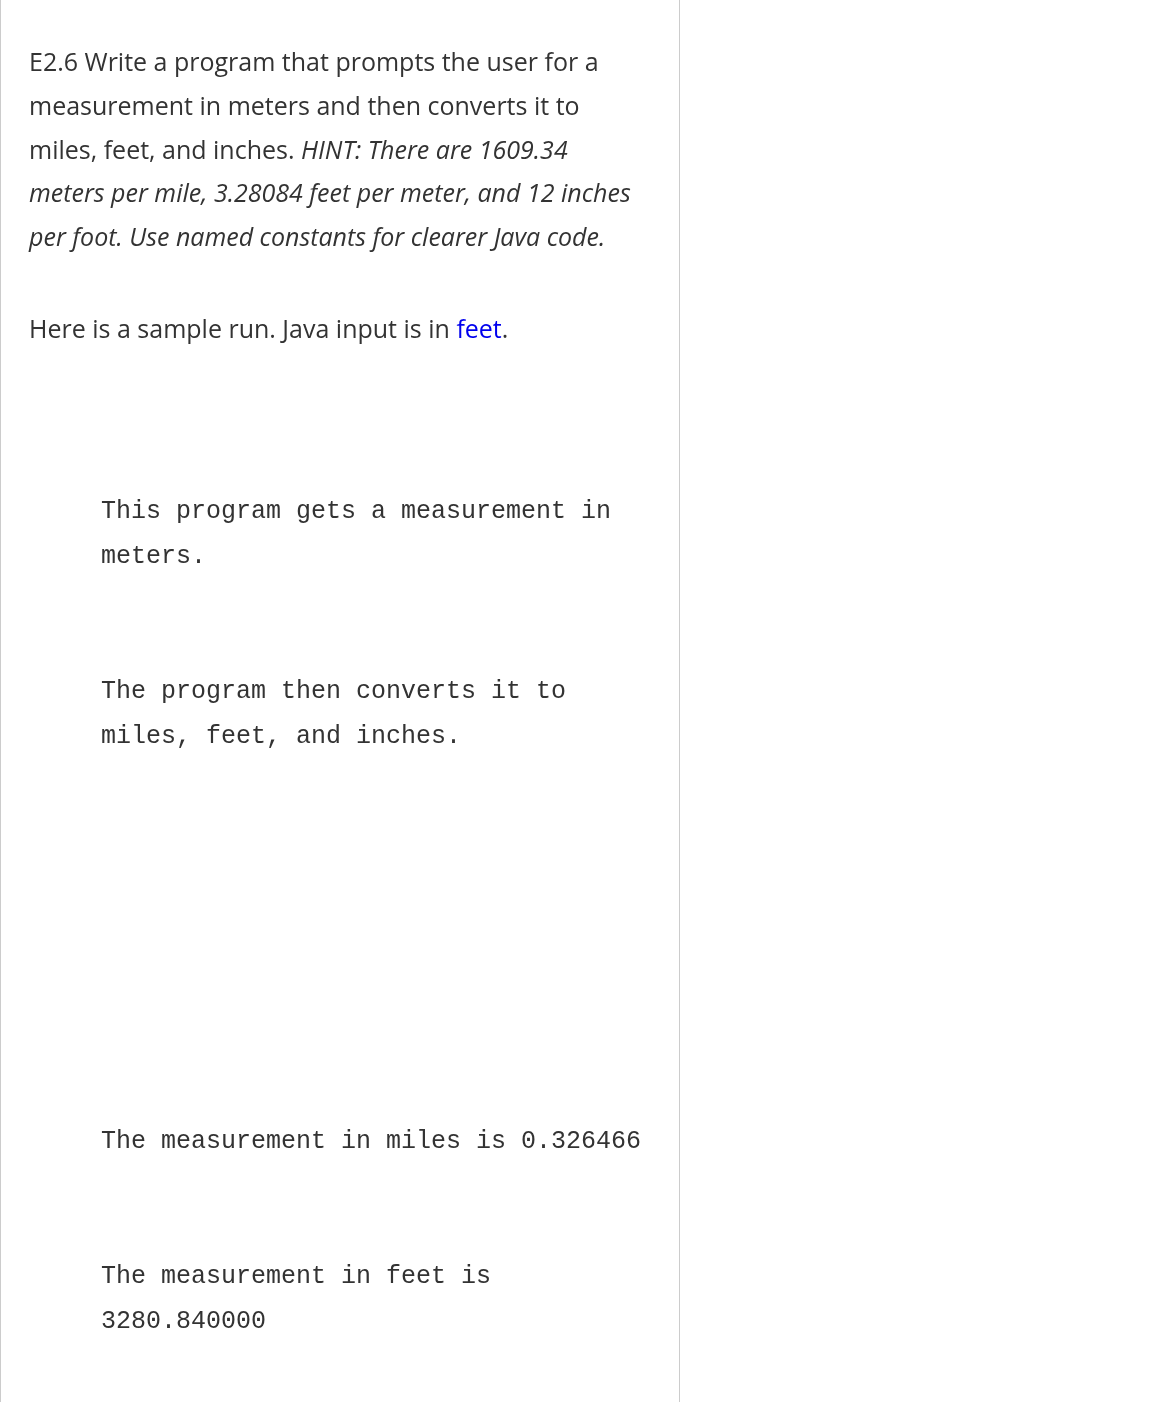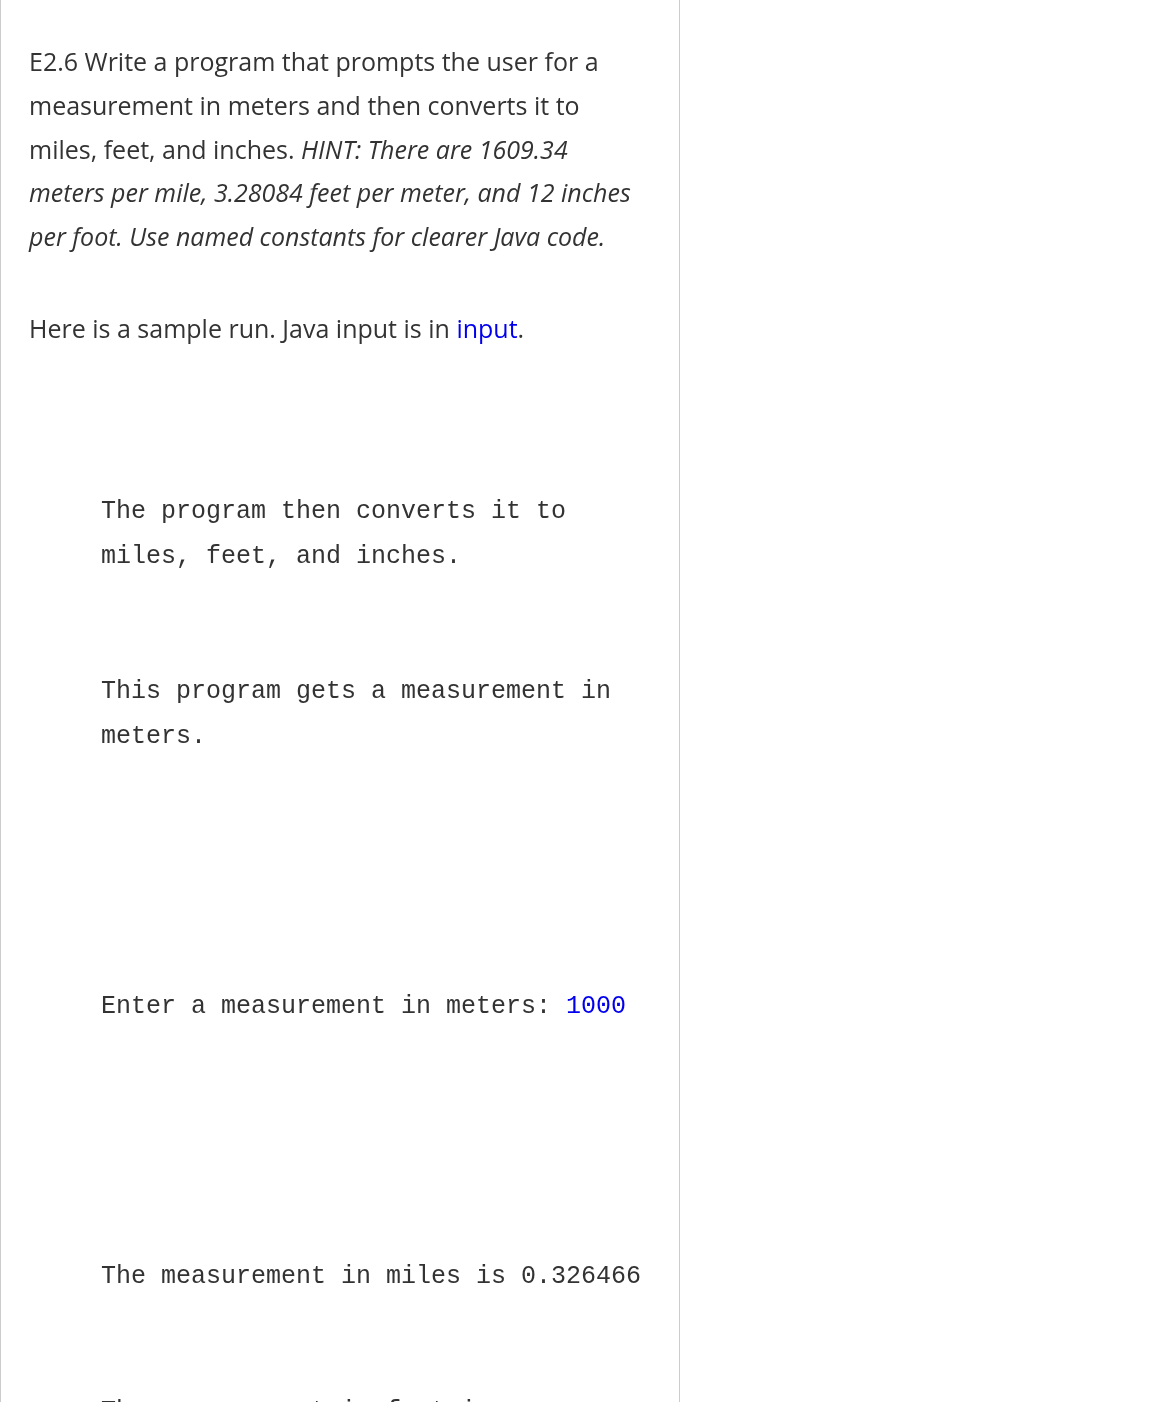--- a/index.html
+++ b/index.html
@@ -67,28 +67,27 @@
 
 <div class="outer-container">
   <div class="content-pane">
 
     <div class="problem-text">
       <span>E2.6 Write a program that prompts the user for a measurement in meters and then converts it to miles, feet, and inches. </span>
       <span class="hint-text">HINT: There are 1609.34 meters per mile, 3.28084 feet per meter, and 12 inches per foot.  Use named constants for clearer Java code.</span>
     </div>
 
     <div class="sample-intro">
-      <span>Here is a sample run. Java input is in </span><span class="color-word">input</span><span>.</span>
+      <span>Here is a sample run. Java input is in </span><span class="color-word">feet</span><span>.</span>
     </div>
 
     <div class="code-block">
+      <span class="code-line">This program gets a measurement in meters.</span>
       <span class="code-line">The program then converts it to miles, feet, and inches.</span>
-      <span class="code-line">This program gets a measurement in meters.</span>
       <div class="blank-line"></div>
-      <span class="code-line"><span>Enter a measurement in meters: </span><span class="user-input">1000</span></span>
       <div class="blank-line"></div>
       <span class="code-line">The measurement in miles is 0.326466</span>
       <span class="code-line">The measurement in feet is 3280.840000</span>
       
     </div>
 
   </div>
   <div class="side-pane"></div>
 </div>
 

